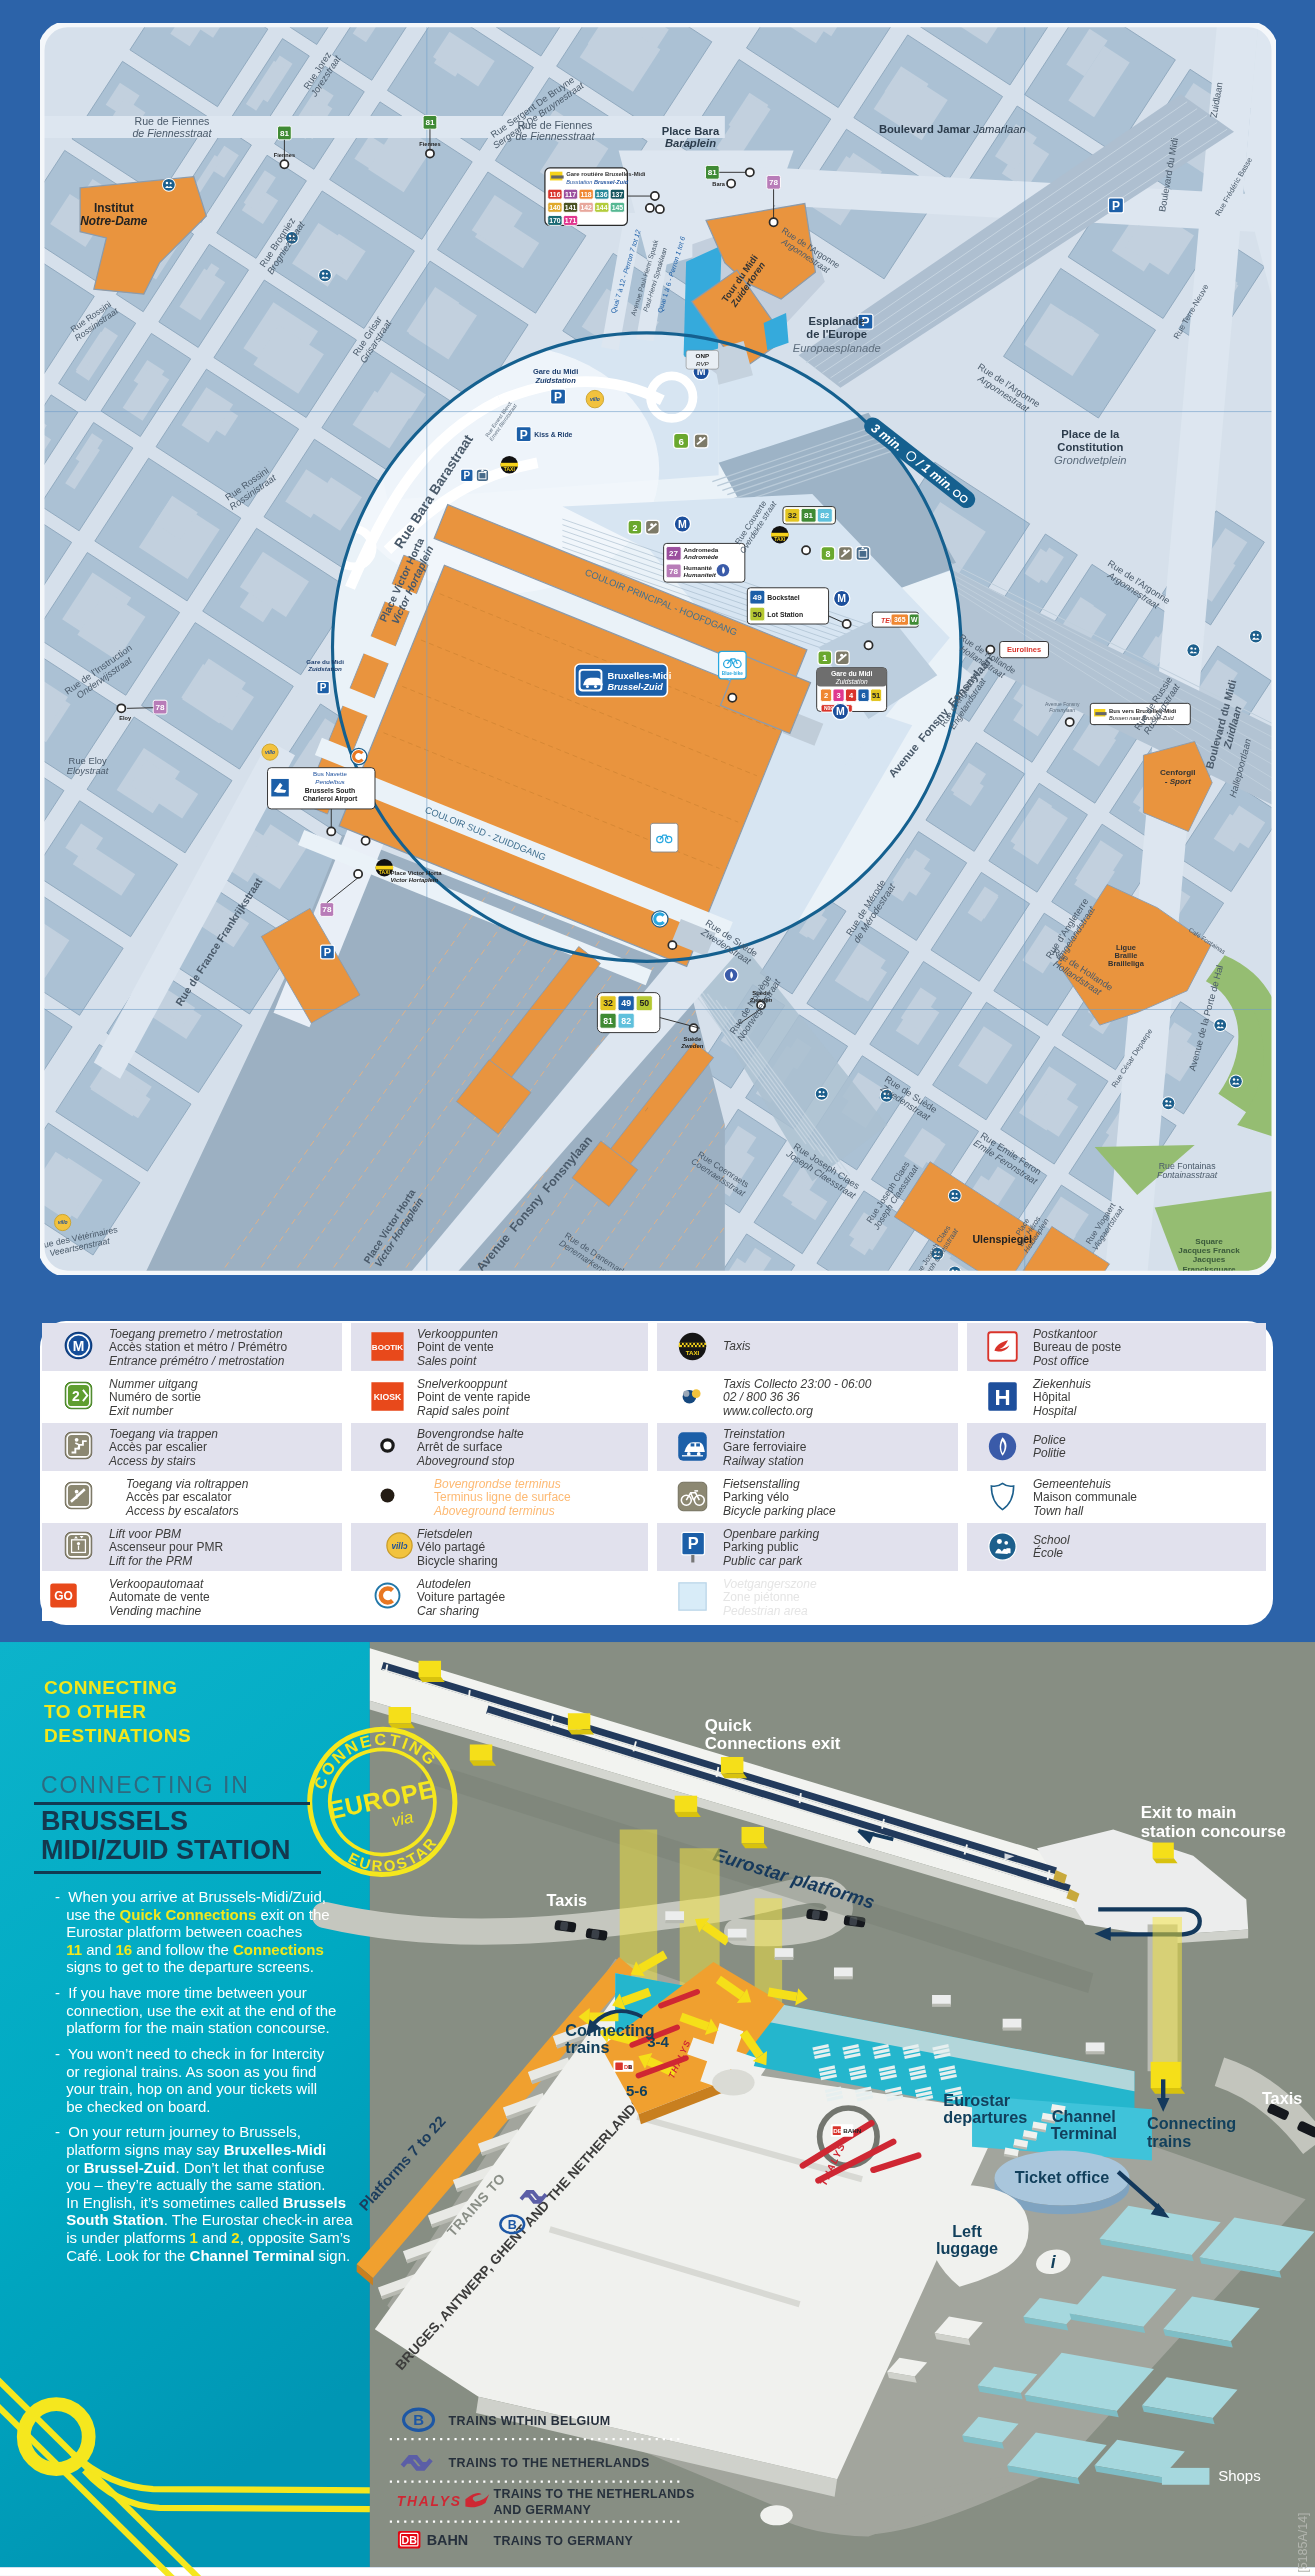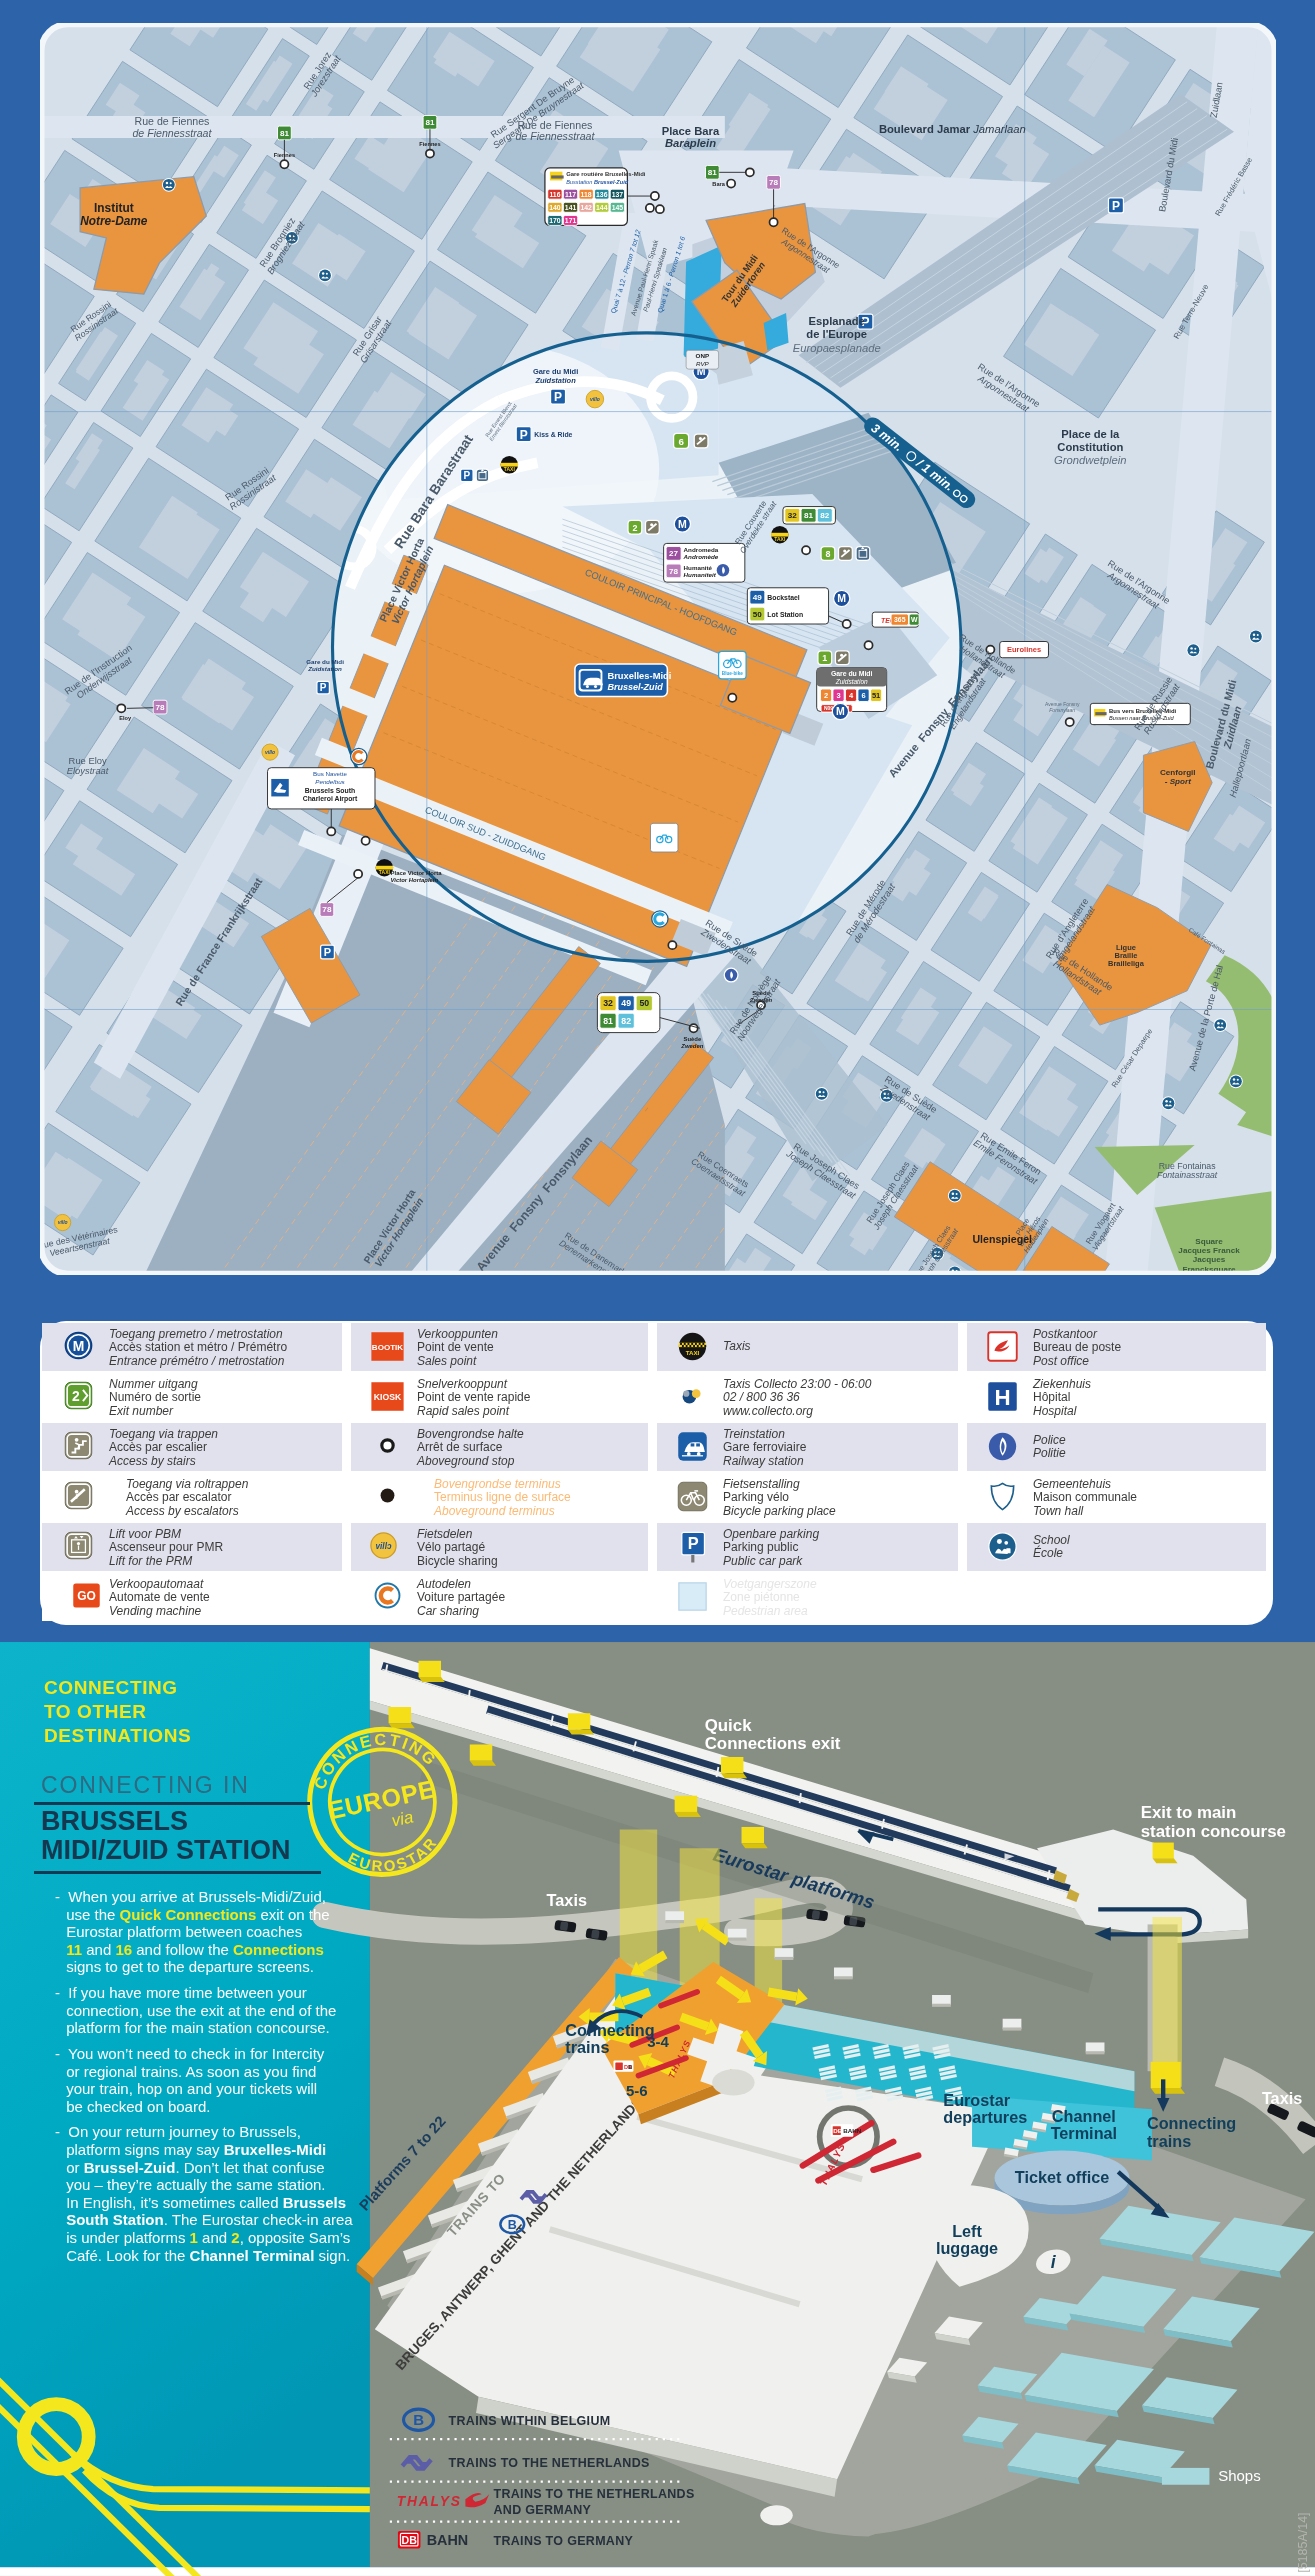--- a/index.html
+++ b/index.html
@@ -1251,21 +1251,21 @@
       <path d="M 16,12 l 3,-4 l 3,4 z M 25,8 l 3,4 l 3,-4 z" fill="#fff"></path>
       <circle cx="23" cy="20" r="2.5" fill="#fff"></circle>
       <path d="M 23,23 v 7" stroke="#fff" stroke-width="2"></path>
     </svg></div>
 <div style="position:absolute;left:109px;top:1528px;font-size:12px;line-height:13.4px;color:#3c3c3b">
     <div style="font-style:italic">Lift voor PBM</div>
     <div style="font-style:normal">Ascenseur pour PMR</div>
     <div style="font-style:italic">Lift for the PRM</div>
   </div>
 <div style="position:absolute;left:351px;top:1523px;width:297px;height:48px;background:#e1e1ed"></div>
-<div style="position:absolute;left:369px;top:1531px;width:36px;text-align:left"><svg width="29" height="29" viewBox="0 0 46 46">
+<div style="position:absolute;left:378px;top:1531px;width:36px;text-align:right"><svg width="29" height="29" viewBox="0 0 46 46">
       <circle cx="23" cy="23" r="20" fill="#f2c33e" stroke="#c99c2a" stroke-width="2"></circle>
       <text x="23" y="28" text-anchor="middle" font-size="13" font-weight="bold" font-style="italic" fill="#1c4f9c" font-family="Liberation Sans">villɔ</text>
     </svg></div>
 <div style="position:absolute;left:417px;top:1528px;font-size:12px;line-height:13.4px;color:#3c3c3b">
     <div style="font-style:italic">Fietsdelen</div>
     <div style="font-style:normal">Vélo partagé</div>
     <div style="">Bicycle sharing</div>
   </div>
 <div style="position:absolute;left:657px;top:1523px;width:301px;height:48px;background:#e1e1ed"></div>
 <div style="position:absolute;left:674px;top:1531px;width:36px;text-align:center"><svg width="29" height="34" viewBox="0 0 46 54">
@@ -1284,21 +1284,21 @@
       <circle cx="20" cy="17" r="4" fill="#fff"></circle>
       <circle cx="31" cy="19" r="3" fill="#fff"></circle>
       <path d="M 13,36 q 5,-13 11,-3 q 4,-9 11,0 l -2,4 z" fill="#fff"></path>
       <rect x="31" y="28" width="7" height="8" rx="1" fill="#fff"></rect>
     </svg></div>
 <div style="position:absolute;left:1033px;top:1534px;font-size:12px;line-height:13.4px;color:#3c3c3b">
     <div style="font-style:italic">School</div>
     <div style="font-style:italic">École</div>
   </div>
 <div style="position:absolute;left:42px;top:1573px;width:300px;height:48px;background:#ffffff"></div>
-<div style="position:absolute;left:72px;top:1581px;width:36px;text-align:left"><svg width="29" height="29" viewBox="0 0 46 46">
+<div style="position:absolute;left:42px;top:1581px;width:36px;text-align:right"><svg width="29" height="29" viewBox="0 0 46 46">
       <rect x="2" y="4" width="42" height="38" rx="4" fill="#e8491b"></rect>
       <text x="23" y="30" text-anchor="middle" font-size="19" font-weight="bold" fill="#fff" font-family="Liberation Sans">GO</text>
     </svg></div>
 <div style="position:absolute;left:109px;top:1578px;font-size:12px;line-height:13.4px;color:#3c3c3b">
     <div style="font-style:italic">Verkoopautomaat</div>
     <div style="font-style:normal">Automate de vente</div>
     <div style="font-style:italic">Vending machine</div>
   </div>
 <div style="position:absolute;left:351px;top:1573px;width:297px;height:48px;background:#ffffff"></div>
 <div style="position:absolute;left:369px;top:1581px;width:36px;text-align:center"><svg width="29" height="29" viewBox="0 0 46 46">

